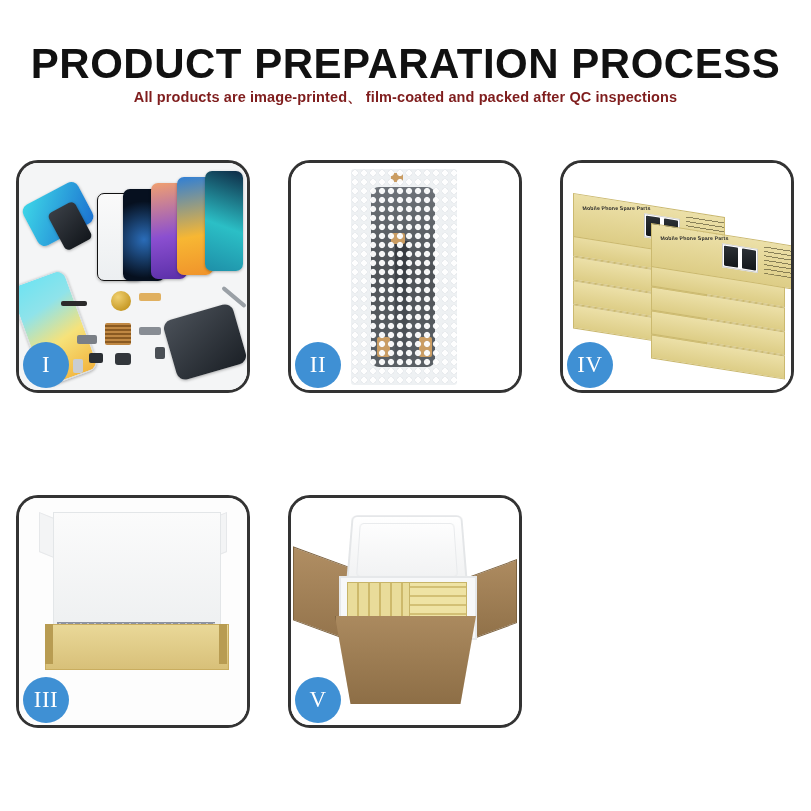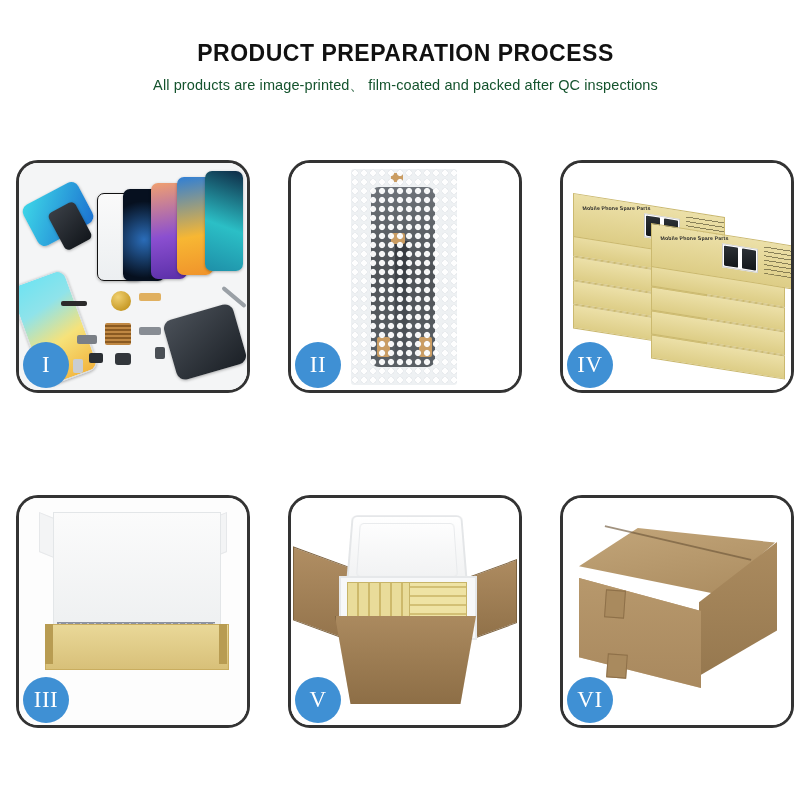--- a/index.html
+++ b/index.html
@@ -15,33 +15,33 @@
     overflow: hidden;
     position: relative;
   }
 
   
   .header {
     text-align: center;
     padding-top: 40px;
   }
   .page-title {
-    font-size: 23px;
+    font-size: 42px;
     font-weight: 700;
     letter-spacing: 0.5px;
     color: #111111;
     line-height: 1.15;
     margin: 0;
     white-space: nowrap;
   }
   .page-subtitle {
     font-size: 14.5px;
-    font-weight: 400;
-    color: #14532d;
-    margin: 10px 0 0 0;
+    font-weight: 700;
+    color: #7f1d1d;
+    margin: 0 0 0 0;
     letter-spacing: 0.1px;
     white-space: nowrap;
   }
 
   
   .panel-grid {
     position: absolute;
     left: 16px;
     top: 160px;
     width: 779px;
@@ -420,28 +420,14 @@
         </div>
         <div class="foam-box"></div>
         <div class="y-slats"></div>
         <div class="y-slats2"></div>
         <div class="c5-body"></div>
       </div>
     </div>
     <div class="badge">V</div>
   </div>
 
-  <div class="panel">
-    <div class="panel-inner">
-      <div class="scene">
-        <div class="p6-bg"></div>
-        <div class="c6-top"></div>
-        <div class="c6-side"></div>
-        <div class="c6-front"></div>
-        <div class="c6-seam"></div>
-        <div class="c6-tape t1"></div>
-        <div class="c6-tape t2"></div>
-      </div>
-    </div>
-    <div class="badge">VI</div>
-  </div>
 
 </div>
 
 </body></html>

